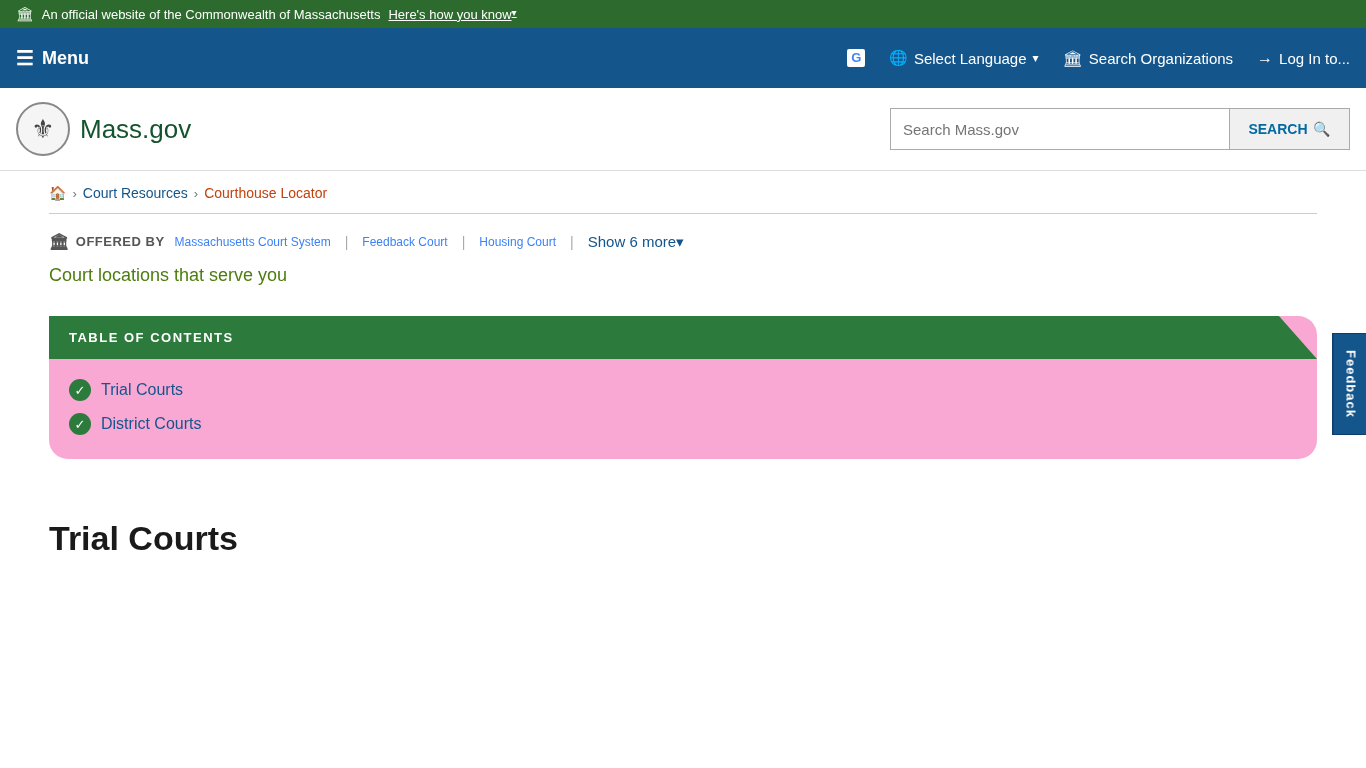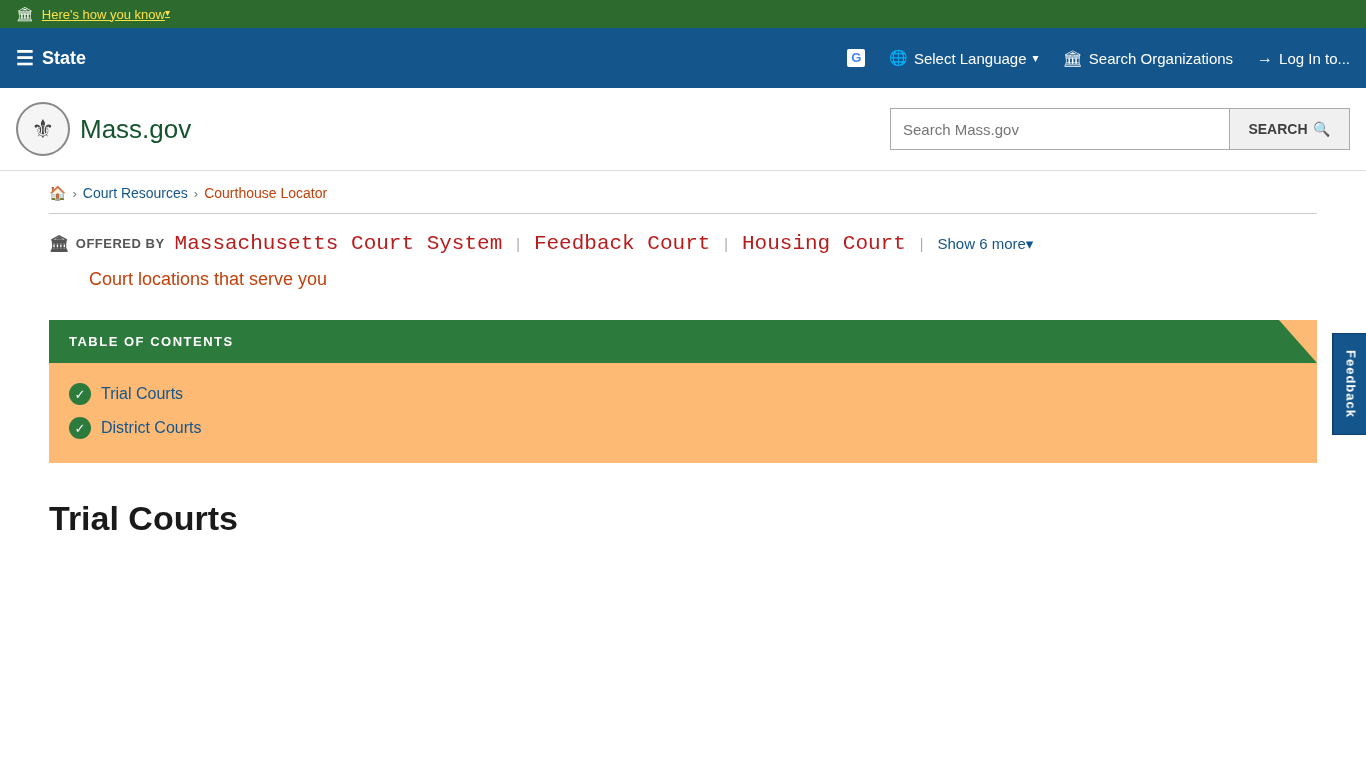--- a/index.html
+++ b/index.html
@@ -11,21 +11,21 @@
       color: #fff;
       font-size: 13px;
       padding: 4px 16px;
       display: flex;
       align-items: center;
       gap: 8px;
       min-height: 28px;
     }
     .top-banner .seal-icon { font-size: 14px; }
     .top-banner .know-link {
-      color: #fde047;
+      color: #ffffff;
       text-decoration: underline;
       cursor: pointer;
       display: inline-flex;
       align-items: flex-start;
       gap: 0;
     }
     .top-banner .know-link .chevron { font-size: 10px; }
 
     
     .nav-header {
@@ -122,21 +122,21 @@
       color: #a16207;
     }
     .search-btn {
       background: #f0f0f0;
       border: none;
       border-left: 1px solid #aaa;
       padding: 0 18px;
       cursor: pointer;
       font-size: 14px;
       font-weight: 600;
-      color: #404040;
+      color: #0369a1;
       display: flex;
       align-items: center;
       gap: 6px;
     }
 
     
     .main-content {
       max-width: 1300px;
       margin: 0 auto;
       padding: 0 16px;
@@ -171,54 +171,53 @@
       display: flex;
       align-items: center;
       gap: 6px;
       color: #555;
       font-weight: 600;
       font-size: 13px;
       letter-spacing: 0.5px;
     }
     .offered-by .building-icon { font-size: 16px; color: #555; }
     .offered-by a {
-      color: #b91c1c;
+      color: #3b82f6;
       text-decoration: none;
-      font-size: 21px;
-      font-family: Liberation Mono, monospace;
+      font-size: 12px;
     }
     .offered-by .sep { color: #aaa; margin: 0 4px; }
     .offered-by .show-more {
       color: #14558b;
       cursor: pointer;
       display: flex;
       align-items: center;
       font-size: 15px;
     }
 
     
     .page-title {
       font-size: 42px;
       font-weight: 700;
       color: #1a1a1a;
       margin: 20px 0 10px;
       line-height: 1.2;
     }
     .page-subtitle {
       font-size: 18px;
-      color: #c2410c;
+      color: #4d7c0f;
       margin-bottom: 30px;
-      margin-left: 40px;
     }
 
     
     .toc {
-      background: #fdba74;
-      margin-bottom: 16px;
+      background: #f9a8d4;
+      margin-bottom: 40px;
       position: relative;
+      border-radius: 19px;
     }
     .toc-header {
       background: #2d7a3d;
       color: #fff;
       padding: 14px 20px;
       font-size: 13px;
       font-weight: 700;
       letter-spacing: 1.5px;
       clip-path: polygon(0 0, 97% 0, 100% 100%, 0 100%);
     }
@@ -293,30 +292,31 @@
       font-size: 13px;
       line-height: 18px;
       text-align: center;
     }
   </style>
 </head>
 <body>
 
 <div class="top-banner">
   <span class="seal-icon">🏛</span>
+  <span>An official website of the Commonwealth of Massachusetts</span>
   <span class="know-link">
     <span>Here's how you know</span>
     <span class="chevron">▾</span>
   </span>
 </div>
 
 <nav class="nav-header">
   <button class="menu-btn">
     <span class="menu-icon">☰</span>
-    <span>State</span>
+    <span>Menu</span>
   </button>
   <div class="nav-right">
     <span class="nav-item">
       <span class="google-g">G</span>
     </span>
     <span class="lang-item">
       <span class="icon">🌐</span>
       <span>Select Language</span>
       <span class="lang-chevron">▾</span>
     </span>

